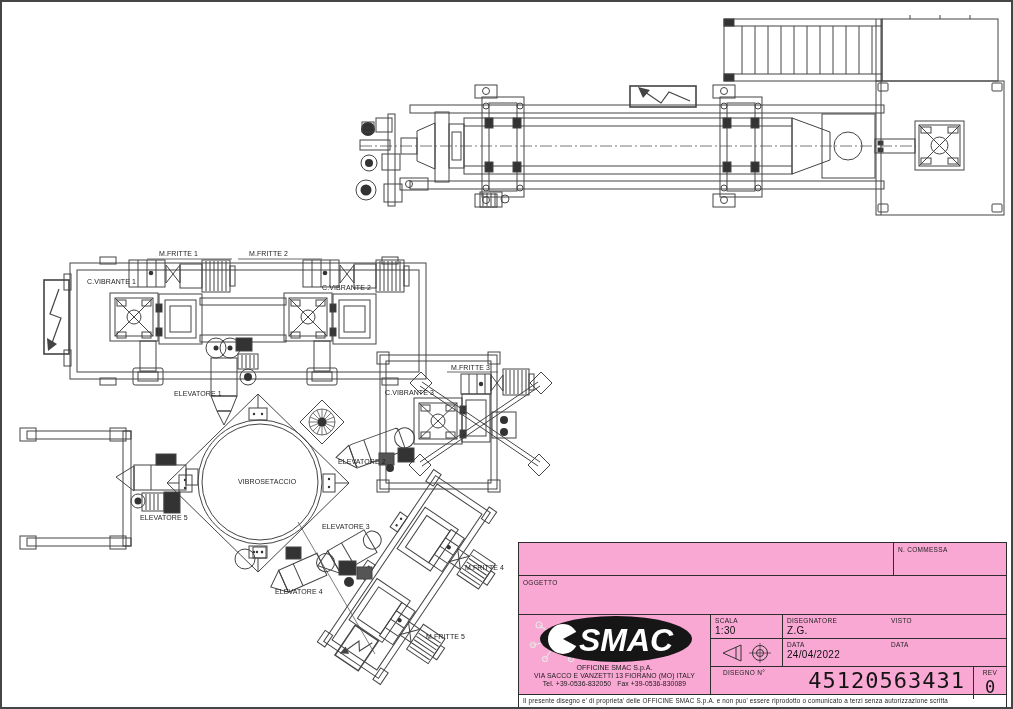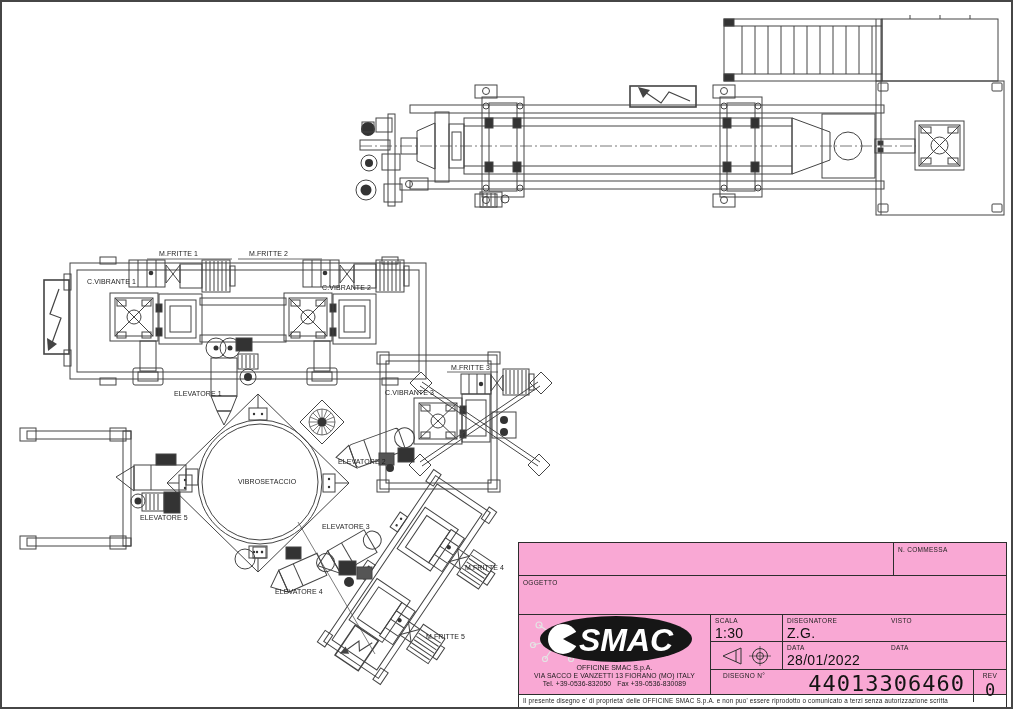--- a/index.html
+++ b/index.html
@@ -20,21 +20,21 @@
   .tb-r1{height:27px;}
   .tb-r2{height:28px;}
   .tb-r3{flex:1;display:flex;}
   .cell{box-sizing:border-box;padding:2px 4px;}
   .cw1{width:72px;border-right:1px solid #2d2d2d;}
   .cw2{width:104px;border-right:4px solid #f9a8d4;}
   .cw3{flex:1;}
   .cell-disegno{flex:1;border-right:1px solid #2d2d2d;position:relative;}
   .cell-rev{width:32px;position:relative;text-align:center;}
   .tb-label{font-size:6.5px;color:#222;letter-spacing:0.3px;display:block;}
-  .tb-value{font-size:14px;color:#111;letter-spacing:0.3px;display:block;margin-top:1px;}
+  .tb-value{font-size:10px;color:#111;letter-spacing:0.3px;display:block;margin-top:1px;}
   .drawing-number{position:absolute;right:8px;top:1px;font-family:"DejaVu Sans Mono",monospace;
                   font-size:22px;color:#141414;letter-spacing:1px;font-weight:400;}
   .rev-value{font-family:"DejaVu Sans Mono",monospace;font-size:17px;color:#141414;display:block;margin-top:1px;}
   .company-name{font-size:7px;color:#1a1a1a;margin-top:1px;}
   .company-line{font-size:6.8px;color:#1a1a1a;margin-top:1px;letter-spacing:0.1px;}
   .tb-disclaimer{position:absolute;left:516px;top:693px;width:489px;height:13px;
                  border:1px solid #2d2d2d;border-top:none;box-sizing:border-box;
                  font-size:6.3px;color:#222;padding:2px 4px;letter-spacing:0.2px;white-space:nowrap;overflow:hidden;}
 </style>
 </head>
@@ -485,30 +485,30 @@
             <polygon points="7,12 25,4 25,20"></polygon>
             <line x1="20" y1="6" x2="20" y2="18"></line>
             <circle cx="44" cy="12" r="7.5"></circle>
             <circle cx="44" cy="12" r="3.5"></circle>
             <line x1="33" y1="12" x2="55" y2="12" stroke-width="0.7"></line>
             <line x1="44" y1="2" x2="44" y2="22" stroke-width="0.7"></line>
           </svg>
         </div>
         <div class="cell cw2">
           <span class="tb-label">DATA</span>
-          <span class="tb-value">28/01/2022</span>
+          <span class="tb-value">24/04/2022</span>
         </div>
         <div class="cell cw3">
           <span class="tb-label">DATA</span>
         </div>
       </div>
       <div class="tb-r3">
         <div class="cell cell-disegno">
           <span class="tb-label" style="margin-left:8px">DISEGNO N°</span>
-          <span class="drawing-number">44013306460</span>
+          <span class="drawing-number">45120563431</span>
         </div>
         <div class="cell cell-rev">
           <span class="tb-label">REV</span>
           <span class="rev-value">0</span>
         </div>
       </div>
     </div>
   </div>
 </div>
 <div class="tb-disclaimer">Il presente disegno e' di proprieta' delle OFFICINE SMAC S.p.A. e non puo' essere riprodotto o comunicato a terzi senza autorizzazione scritta</div>

